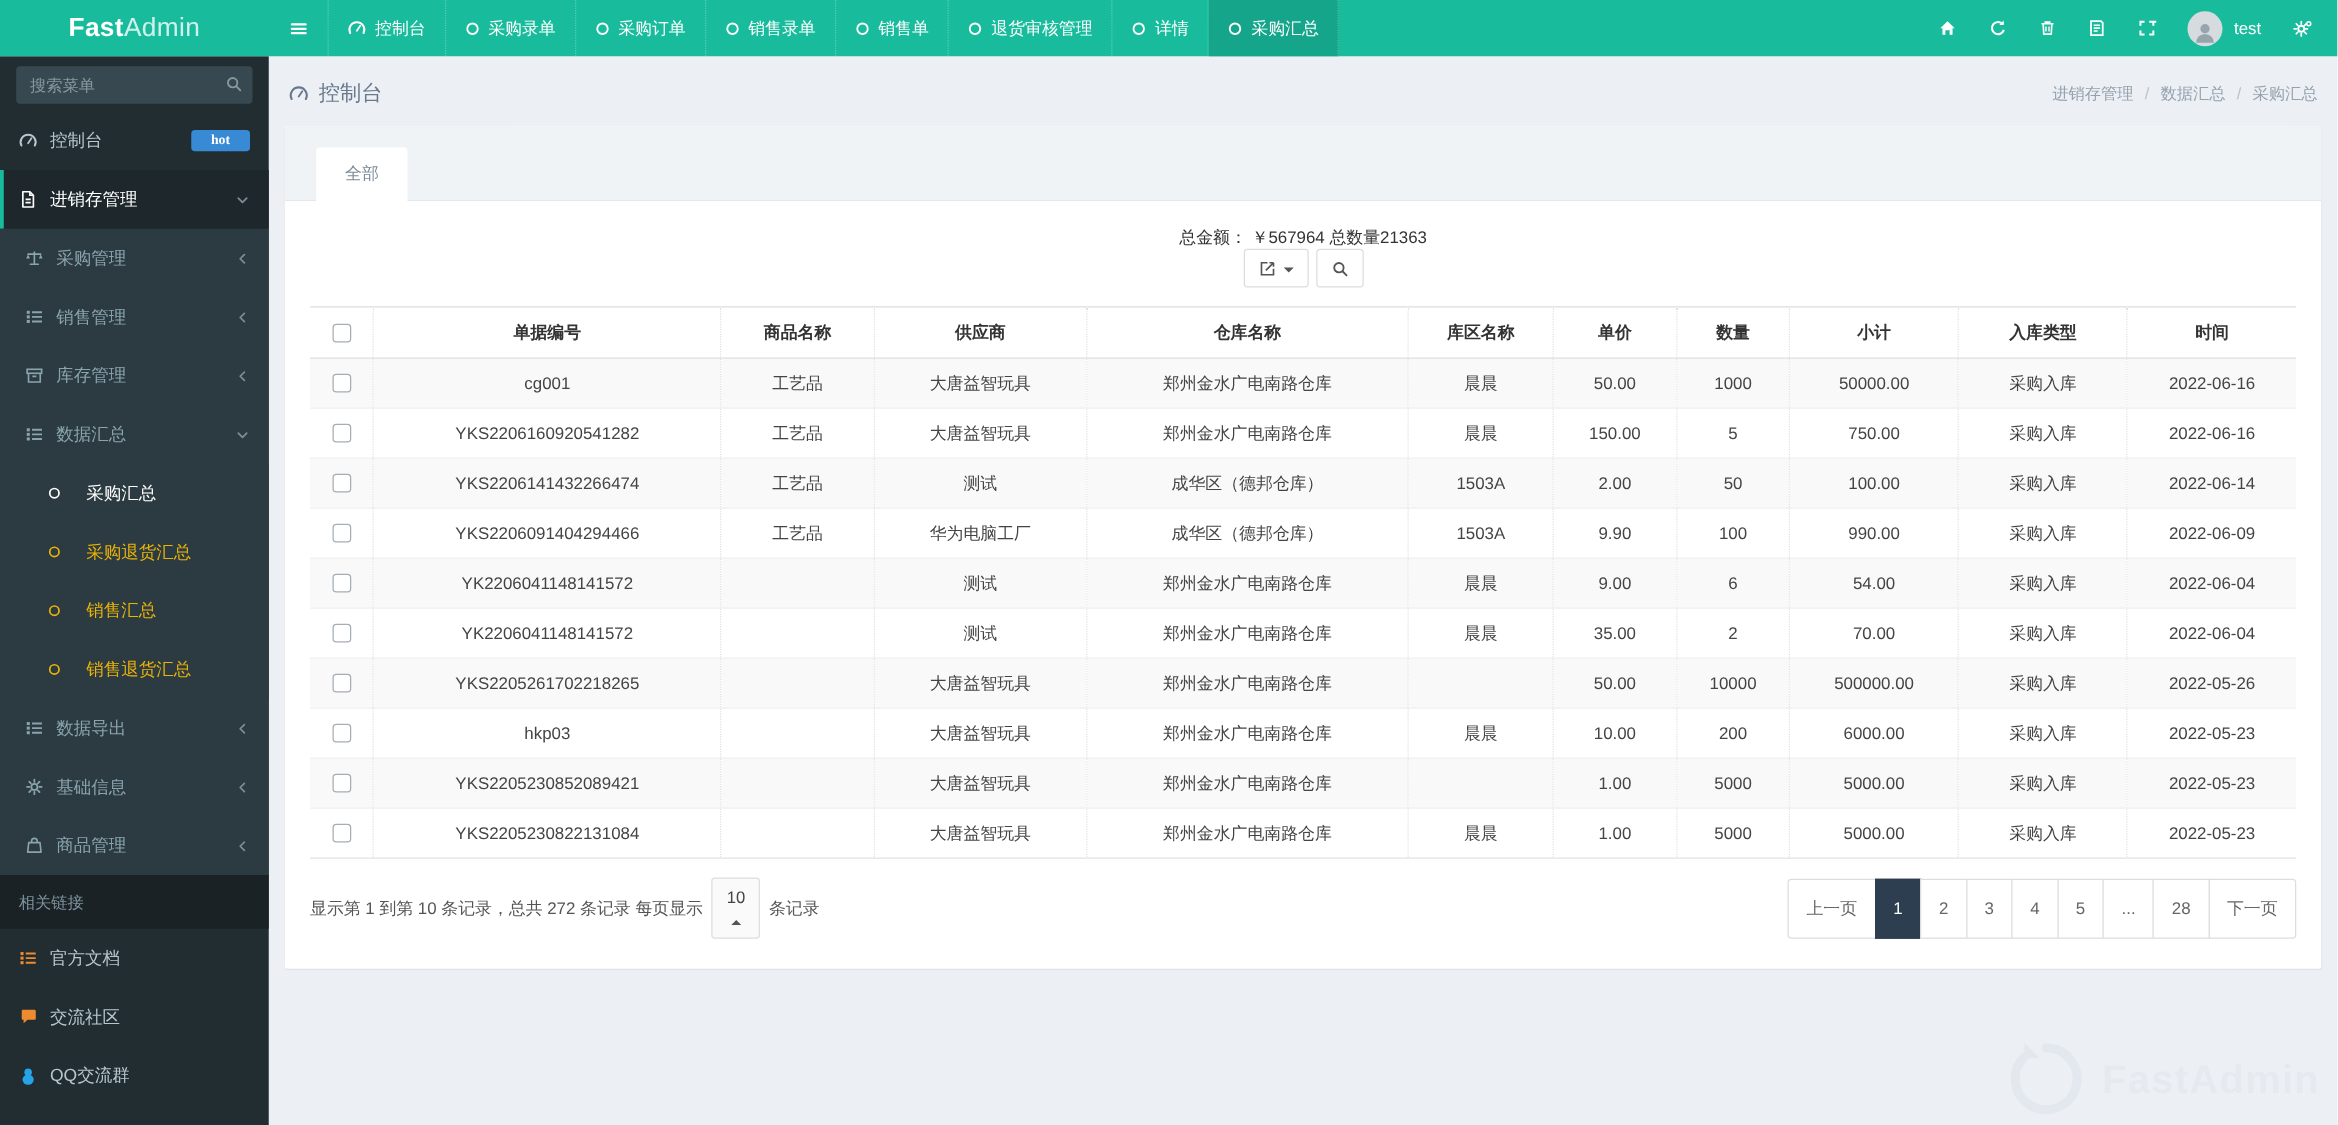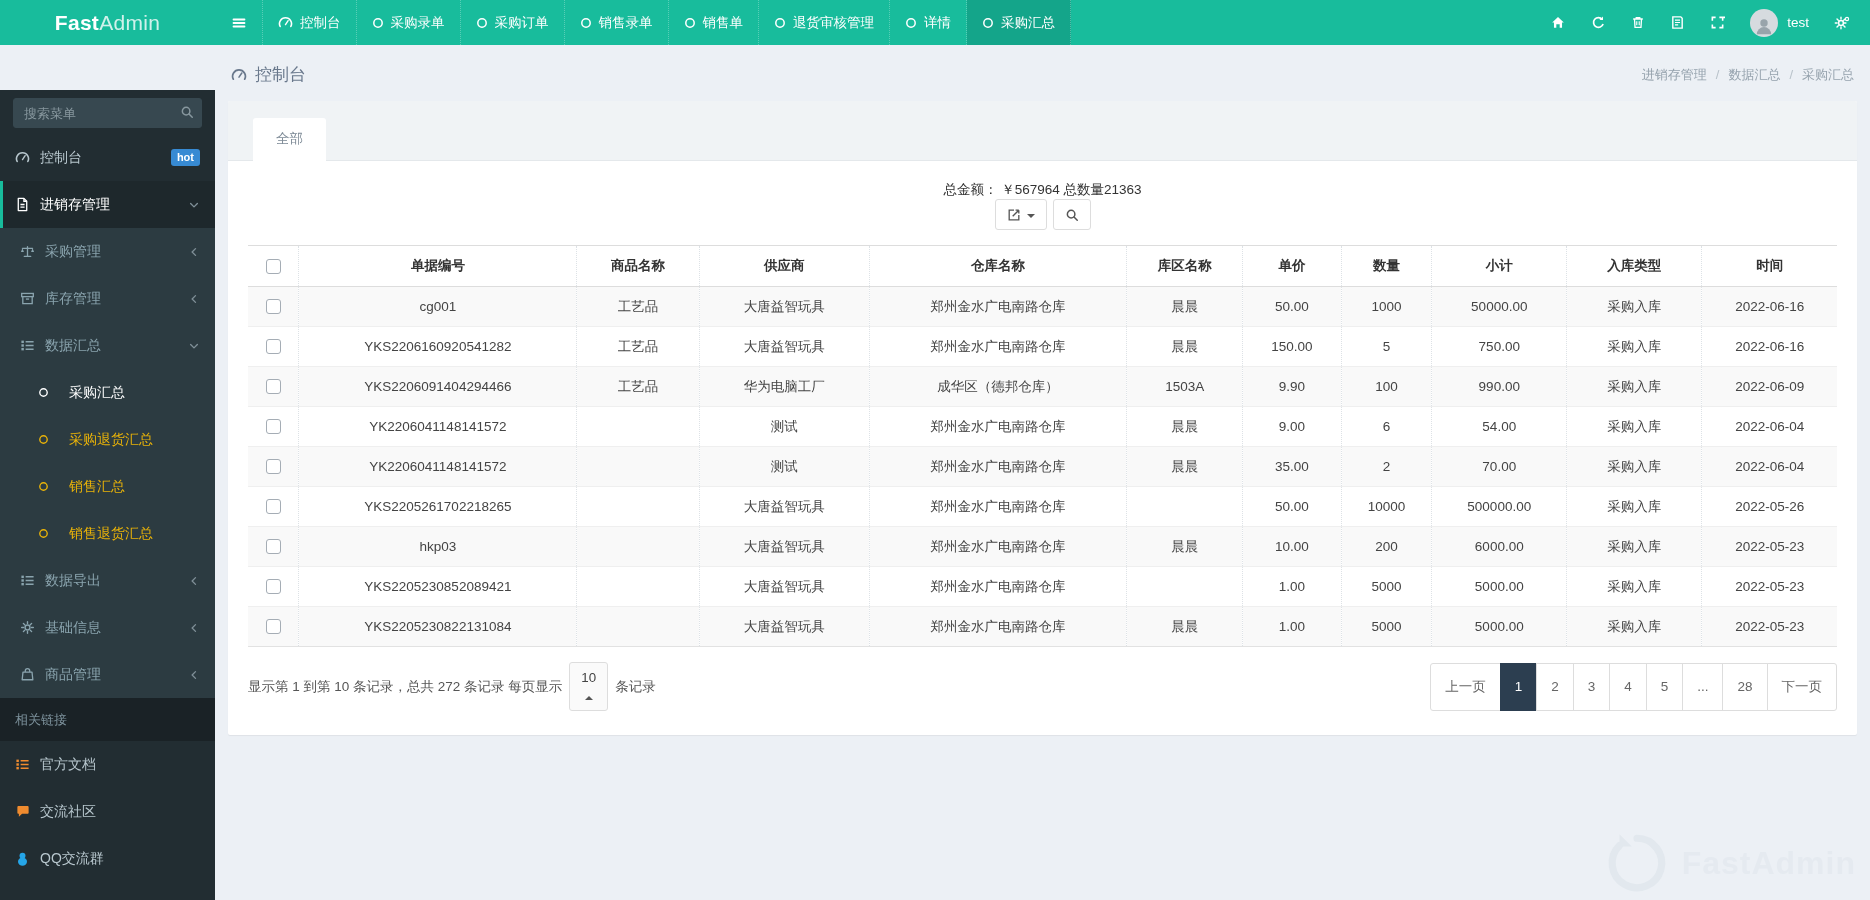--- a/index.html
+++ b/index.html
@@ -18,31 +18,31 @@
   .nav-toggle { width:48px; display:flex; align-items:center; justify-content:center; color:#fff; cursor:pointer; border-right:1px dotted rgba(255,255,255,.28); }
   .topnav { display:flex; align-items:stretch; }
   .topnav-tab { display:flex; align-items:center; gap:7px; padding:0 15px; color:#fff; cursor:pointer; border-right:1px dotted rgba(255,255,255,.28); white-space:nowrap; }
   .topnav-tab.active { background:#14a58a; }
   .topbar-right { margin-left:auto; display:flex; align-items:center; gap:25px; padding-right:20px; color:#fff; }
   .tb-icon { cursor:pointer; display:flex; }
   .tb-user { display:flex; align-items:center; gap:9px; cursor:pointer; }
   .avatar { width:28px; height:28px; border-radius:50%; background:#d6dbdf; color:#98a4ab; display:flex; align-items:flex-end; justify-content:center; overflow:hidden; }
 
   
-  .sidebar { position:absolute; top:45px; left:0; bottom:0; width:215px; background:#222d32; z-index:40;margin-top:45px; }
+  .sidebar { position:absolute; top:45px; left:0; bottom:0; width:215px; background:#222d32; z-index:40; }
   .sidebar-search { position:relative; margin:8px 13px 6px; }
   .sidebar-search input { width:100%; height:30px; background:#374850; border:1px solid #374850; border-radius:3px; color:#ccc; padding:0 30px 0 10px; font-size:13px; outline:none; font-family:inherit; }
   .sidebar-search input::placeholder { color:#88989f; }
   .search-btn { position:absolute; right:8px; top:7px; color:#88989f; cursor:pointer; }
   .menu { list-style:none; }
   .m-item { height:47px; display:flex; align-items:center; padding:0 15px; color:#b8c7ce; font-size:14px; cursor:pointer; }
   .m-item .micon { flex:0 0 25px; display:flex; }
   .m-item .chev { margin-left:auto; color:#7f8f97; display:flex; }
   .m-item.active-root { background:#1e282c; color:#fff; box-shadow:inset 3px 0 0 #18bc9c; }
-  .badge { margin-left:auto; background:#378ad3; color:#fff; font-size:11px; font-weight:bold; line-height:1; padding:3px 6px; border-radius:3px; }
+  .badge { margin-left:auto; background:#378ad3; color:#fff; font-size:11px; font-weight:bold; line-height:1; padding:3px 16px; border-radius:3px;font-family:Liberation Serif, serif; }
   .submenu { list-style:none; background:#2c3b41; }
   .submenu > li > .m-item { color:#8aa4ae; padding-left:20px; }
   .subsub { list-style:none; background:#2c3b41; }
   .subsub .m-item { color:#eab308; padding-left:38px; gap:10px; }
   .subsub .m-item .micon { flex:0 0 21px; }
   .subsub .m-item.active { color:#fff; }
   .menu-header { height:43px; display:flex; align-items:center; padding:0 15px; background:#1a2226; color:#7d929c; font-size:13px; }
   .icon-orange { color:#ef8b2f; }
   .icon-blue { color:#25a5e8; }
 
@@ -261,20 +261,40 @@
       <ul class="submenu">
         <li>
             <div class="m-item">
           <span class="micon">
                 <svg width="15" height="15" viewBox="0 0 16 16">
                   <path d="M8 2.8v10.4M4.6 13.2h6.8M2.6 4.6h10.8" fill="none" stroke="currentColor" stroke-width="1.4" stroke-linecap="round"></path>
                   <path d="M2.6 4.6L1 8.4h3.2zM13.4 4.6L11.8 8.4H15z" fill="currentColor"></path>
                 </svg>
               </span>
           <span>采购管理</span>
+          <span class="chev">
+                <svg width="12" height="12" viewBox="0 0 16 16">
+                  <path d="M10 3.5L5.5 8l4.5 4.5" fill="none" stroke="currentColor" stroke-width="1.8" stroke-linecap="round" stroke-linejoin="round"></path>
+                </svg>
+              </span>
+        </div>
+          </li>
+        <li>
+            <div class="m-item">
+          <span class="micon">
+                <svg width="15" height="15" viewBox="0 0 16 16">
+                  <g fill="currentColor">
+                    <rect x="1.5" y="2.8" width="2.6" height="2.6"></rect>
+                    <rect x="1.5" y="6.7" width="2.6" height="2.6"></rect>
+                    <rect x="1.5" y="10.6" width="2.6" height="2.6"></rect>
+                  </g>
+                  <path d="M6 4.1h8.5M6 8h8.5M6 11.9h8.5" stroke="currentColor" stroke-width="1.6"></path>
+                </svg>
+              </span>
+          <span>销售管理</span>
           <span class="chev">
                 <svg width="12" height="12" viewBox="0 0 16 16">
                   <path d="M10 3.5L5.5 8l4.5 4.5" fill="none" stroke="currentColor" stroke-width="1.8" stroke-linecap="round" stroke-linejoin="round"></path>
                 </svg>
               </span>
         </div>
           </li>
         <li>
             <div class="m-item">
           <span class="micon">
@@ -548,20 +568,33 @@
               <td>郑州金水广电南路仓库</td>
               <td>晨晨</td>
               <td>150.00</td>
               <td>5</td>
               <td>750.00</td>
               <td>采购入库</td>
               <td>2022-06-16</td>
           </tr>
           <tr>
             <td><input type="checkbox" class="cb" style=""></td>
+            <td>YKS2206141432266474</td>
+              <td>工艺品</td>
+              <td>测试</td>
+              <td>成华区（德邦仓库）</td>
+              <td>1503A</td>
+              <td>2.00</td>
+              <td>50</td>
+              <td>100.00</td>
+              <td>采购入库</td>
+              <td>2022-06-14</td>
+          </tr>
+          <tr>
+            <td><input type="checkbox" class="cb" style=""></td>
             <td>YKS2206091404294466</td>
               <td>工艺品</td>
               <td>华为电脑工厂</td>
               <td>成华区（德邦仓库）</td>
               <td>1503A</td>
               <td>9.90</td>
               <td>100</td>
               <td>990.00</td>
               <td>采购入库</td>
               <td>2022-06-09</td>

